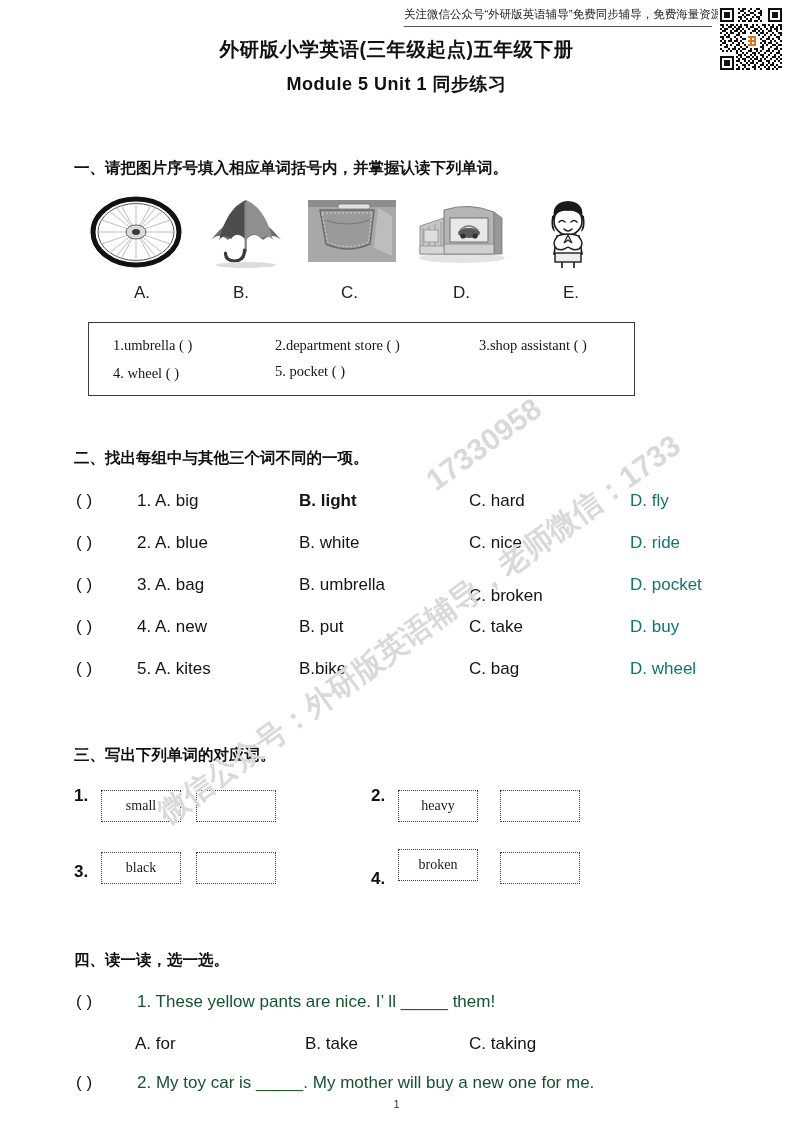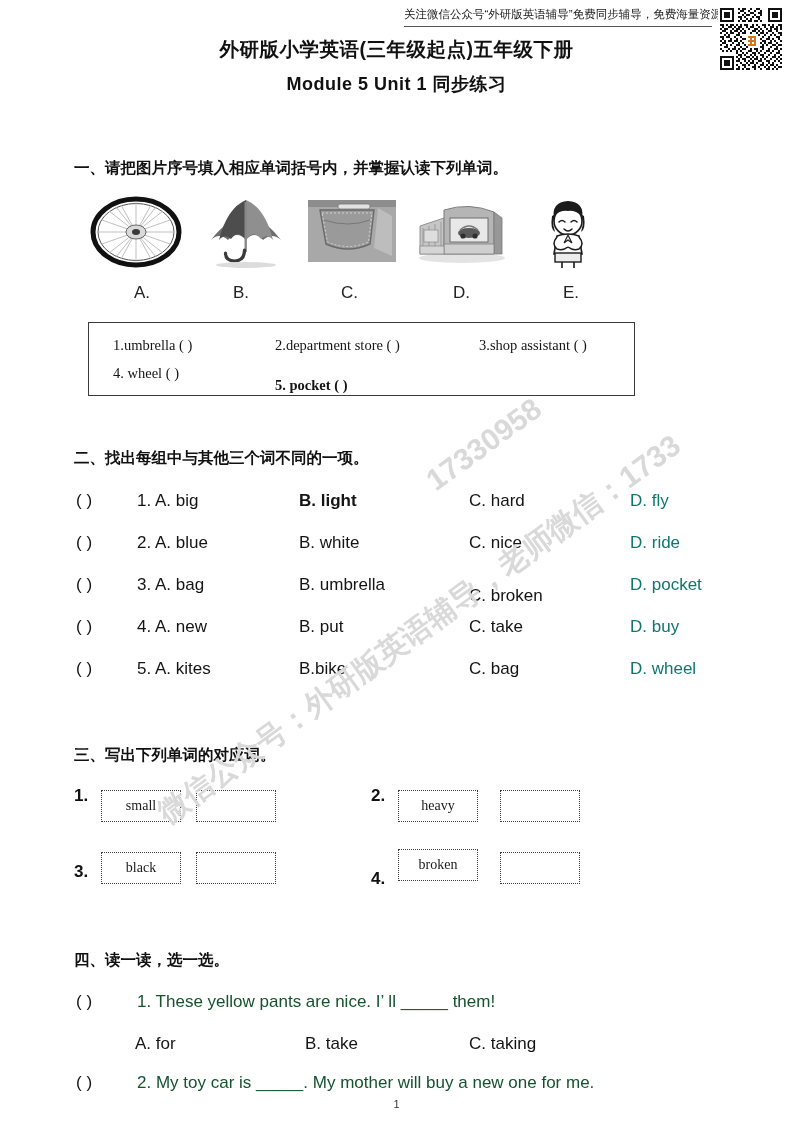--- a/index.html
+++ b/index.html
@@ -490,21 +490,21 @@
   <div class="letter" style="left:233px; top:283px;">B.</div>
   <div class="letter" style="left:341px; top:283px;">C.</div>
   <div class="letter" style="left:453px; top:283px;">D.</div>
   <div class="letter" style="left:563px; top:283px;">E.</div>
 
   <div class="wordbox">
     <div class="wb-item" style="left:24px; top:14px;">1.umbrella (        )</div>
     <div class="wb-item" style="left:186px; top:14px;">2.department store (     )</div>
     <div class="wb-item" style="left:390px; top:14px;">3.shop assistant (      )</div>
     <div class="wb-item" style="left:24px; top:42px;">4. wheel (        )</div>
-    <div class="wb-item" style="left:186px; top:54px;font-weight:bold;">5. pocket (      )</div>
+    <div class="wb-item" style="left:186px; top:40px;">5. pocket (      )</div>
   </div>
 
   <div class="sec-head" style="left:74px; top:448px;">二、找出每组中与其他三个词不同的一项。</div>
 
   <div class="c-paren" style="left:76px; top:491px;">(            )</div>
   <div class="c-a" style="left:137px; top:491px;"><span>1.</span> <span>A. big</span></div>
   <div class="c-b" style="left:299px; top:491px;font-weight:bold;">B. light</div>
   <div class="c-c" style="left:469px; top:491px;">C. hard</div>
   <div class="c-d" style="left:630px; top:491px;">D. fly</div>
 

